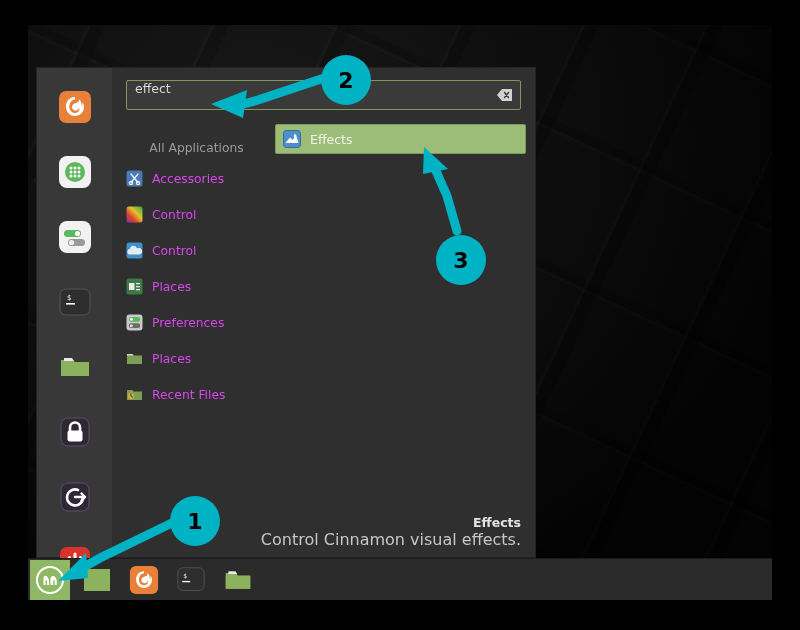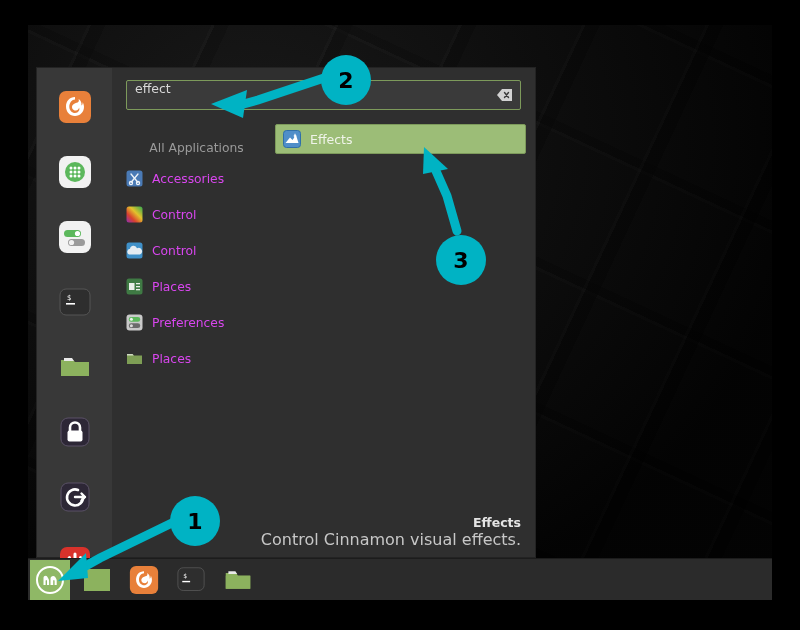--- a/index.html
+++ b/index.html
@@ -439,20 +439,30 @@
             <div class="cat-item">
               <span class="cat-ico">
                 <svg width="17" height="17" viewBox="0 0 17 17">
                   <path d="M1 4 L6.5 4 L7.8 5.6 L16 5.6 L16 14 L1 14 Z" fill="#7e9e55"></path>
                   <path d="M1 4 L6.5 4 L7.8 5.6 L1 5.6 Z" fill="#cfd9c2"></path>
                 </svg>
               </span>
               <span class="cat-label">Places</span>
             </div>
 
+            <div class="cat-item">
+              <span class="cat-ico">
+                <svg width="17" height="17" viewBox="0 0 17 17">
+                  <path d="M1 4 L6.5 4 L7.8 5.6 L16 5.6 L16 14 L1 14 Z" fill="#7e9e55"></path>
+                  <circle cx="5" cy="10" r="3.2" fill="#c9a94a"></circle>
+                  <path d="M5 8 L5 10 L6.5 11" stroke="#3b3b2a" stroke-width="1" fill="none" stroke-linecap="round"></path>
+                </svg>
+              </span>
+              <span class="cat-label">Recent Files</span>
+            </div>
 
           </div>
 
           <div id="app-col">
             <div class="app-item">
               <span class="app-ico">
                 <svg width="18" height="18" viewBox="0 0 18 18">
                   <rect x="0.5" y="0.5" width="17" height="17" rx="3" fill="#4f8ec9" stroke="#2f6fa8" stroke-width="1"></rect>
                   <path d="M2.5 13 L7 7.5 L9.5 10 L13 5 L15.5 13 Z" fill="#ffffff"></path>
                   <path d="M12 3.2 L13.4 6 L12 8.8 L10.6 6 Z" fill="#ffffff" opacity="0.9"></path>

